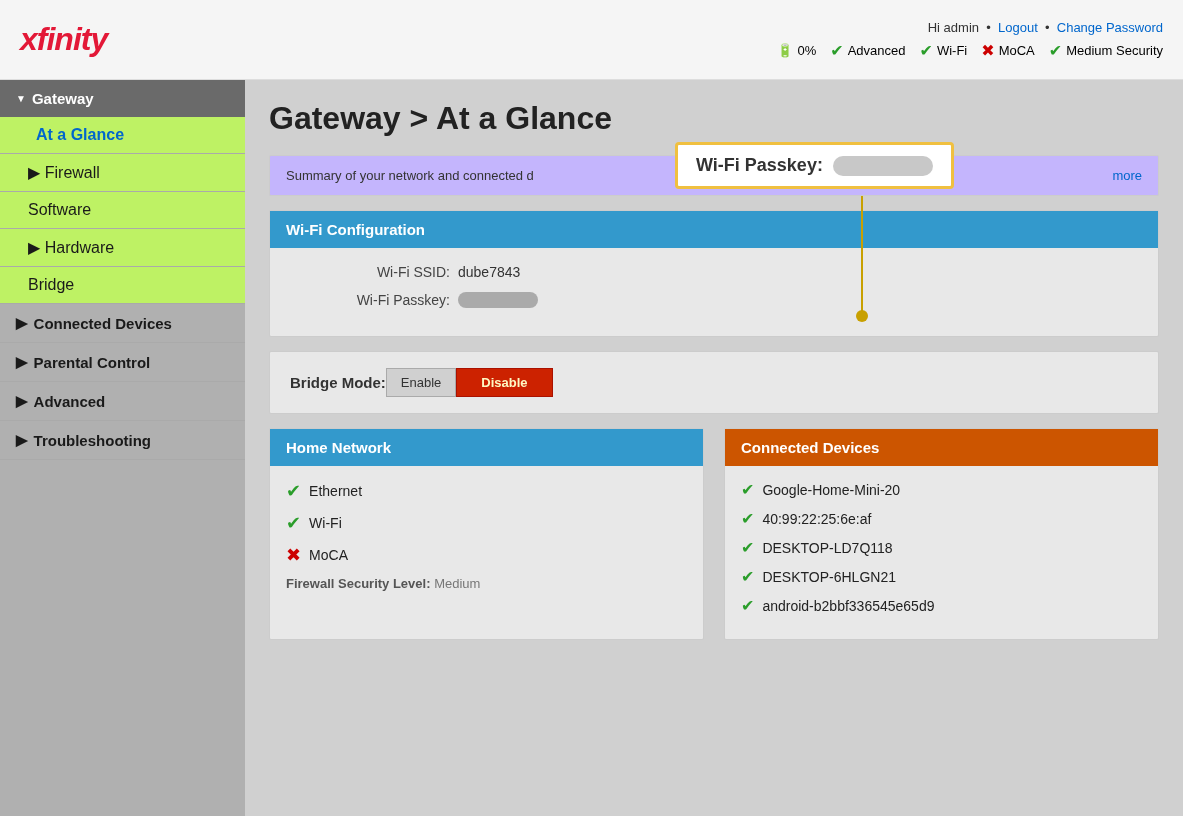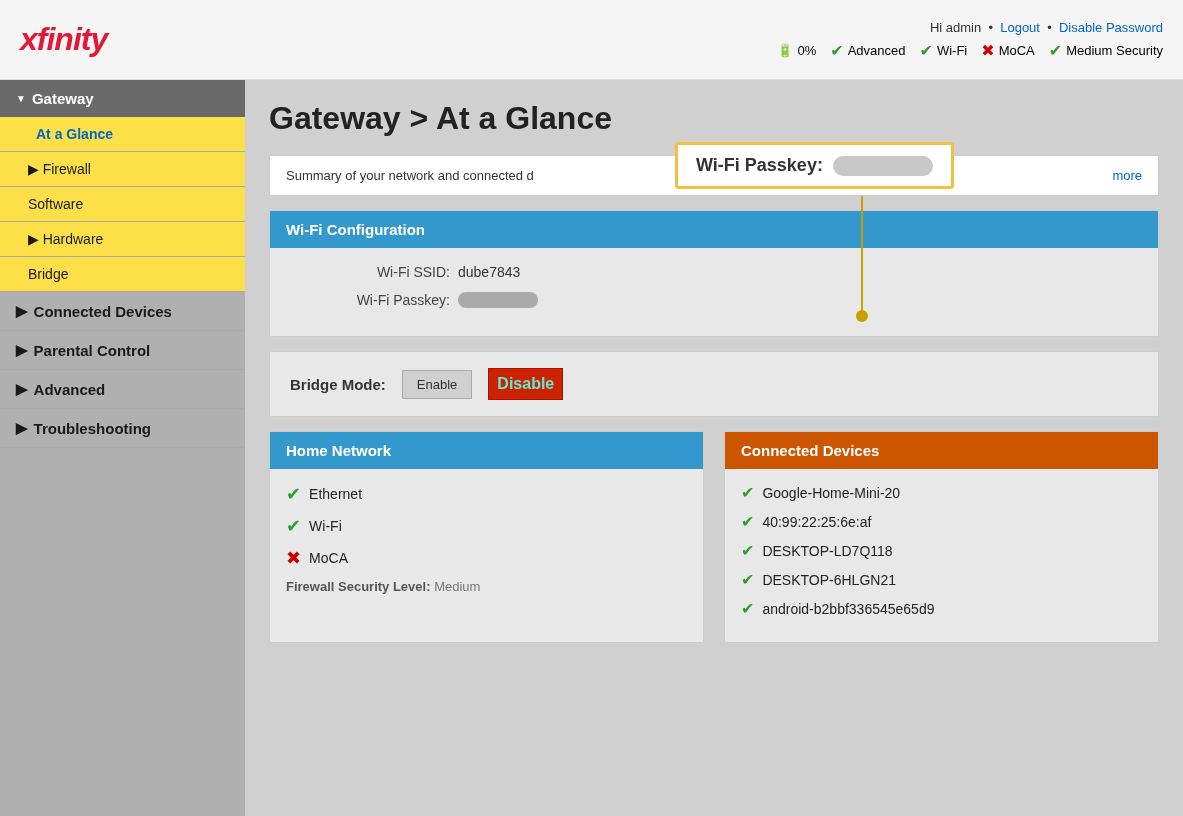--- a/index.html
+++ b/index.html
@@ -47,24 +47,24 @@
       font-weight: bold;
       cursor: pointer;
       display: flex;
       align-items: center;
       gap: 6px;
     }
     .sidebar-section-header .arrow { font-size: 10px; }
     .sidebar-item {
       padding: 9px 16px 9px 28px;
       color: #1a1a1a;
-      font-size: 14px;
+      font-size: 16px;
       cursor: pointer;
       border-bottom: 1px solid #aaa;
-      background: #fde047;
+      background: #bef264;
     }
     .sidebar-item.active {
       color: #0066cc;
       font-weight: bold;
     }
     .sidebar-item.sub {
       padding-left: 36px;
     }
     .sidebar-group-item {
       padding: 10px 16px;
@@ -89,21 +89,21 @@
 
     #page-title {
       font-size: 32px;
       font-weight: bold;
       color: #222;
       margin-bottom: 18px;
     }
 
     
     #summary-bar {
-      background: #ffffff;
+      background: #c4b5fd;
       border: 1px solid #ccc;
       padding: 12px 16px;
       margin-bottom: 14px;
       display: flex;
       align-items: center;
       justify-content: space-between;
       border-radius: 2px;
     }
     #summary-bar .summary-text { color: #333; font-size: 13px; }
     #summary-bar a { color: #0066cc; text-decoration: none; font-size: 13px; }
@@ -170,38 +170,38 @@
 
     
     #bridge-box {
       background: #e8e8e8;
       border: 1px solid #ccc;
       padding: 16px 20px;
       margin-bottom: 14px;
       border-radius: 2px;
       display: flex;
       align-items: center;
-      gap: 16px;
+      gap: 0;
     }
     #bridge-box .bridge-label { font-weight: bold; font-size: 15px; color: #333; }
     .btn-enable {
       background: #d0d0d0;
       border: 1px solid #aaa;
       padding: 6px 14px;
       font-size: 13px;
       cursor: pointer;
       color: #333;
     }
     .btn-disable {
       background: #cc2200;
       border: 1px solid #aa1100;
-      padding: 6px 8px;
-      font-size: 16px;
-      cursor: pointer;
-      color: #5eead4;
+      padding: 6px 24px;
+      font-size: 13px;
+      cursor: pointer;
+      color: #fef9c3;
       font-weight: bold;
     }
 
     
     #bottom-cols {
       display: flex;
       gap: 20px;
     }
     .bottom-col {
       flex: 1;
@@ -237,21 +237,21 @@
 <body>
 
 <div id="header">
   <div id="logo">xfinity</div>
   <div id="header-right">
     <div id="header-user">
       <span>Hi admin</span>
       &nbsp;•&nbsp;
       <a href="#">Logout</a>
       &nbsp;•&nbsp;
-      <a href="#">Disable Password</a>
+      <a href="#">Change Password</a>
     </div>
     <div id="header-status">
       <div class="status-item">
         <span>🔋</span>
         <span>0%</span>
       </div>
       <div class="status-item">
         <span class="icon-check">✔</span>
         <span>Advanced</span>
       </div>

